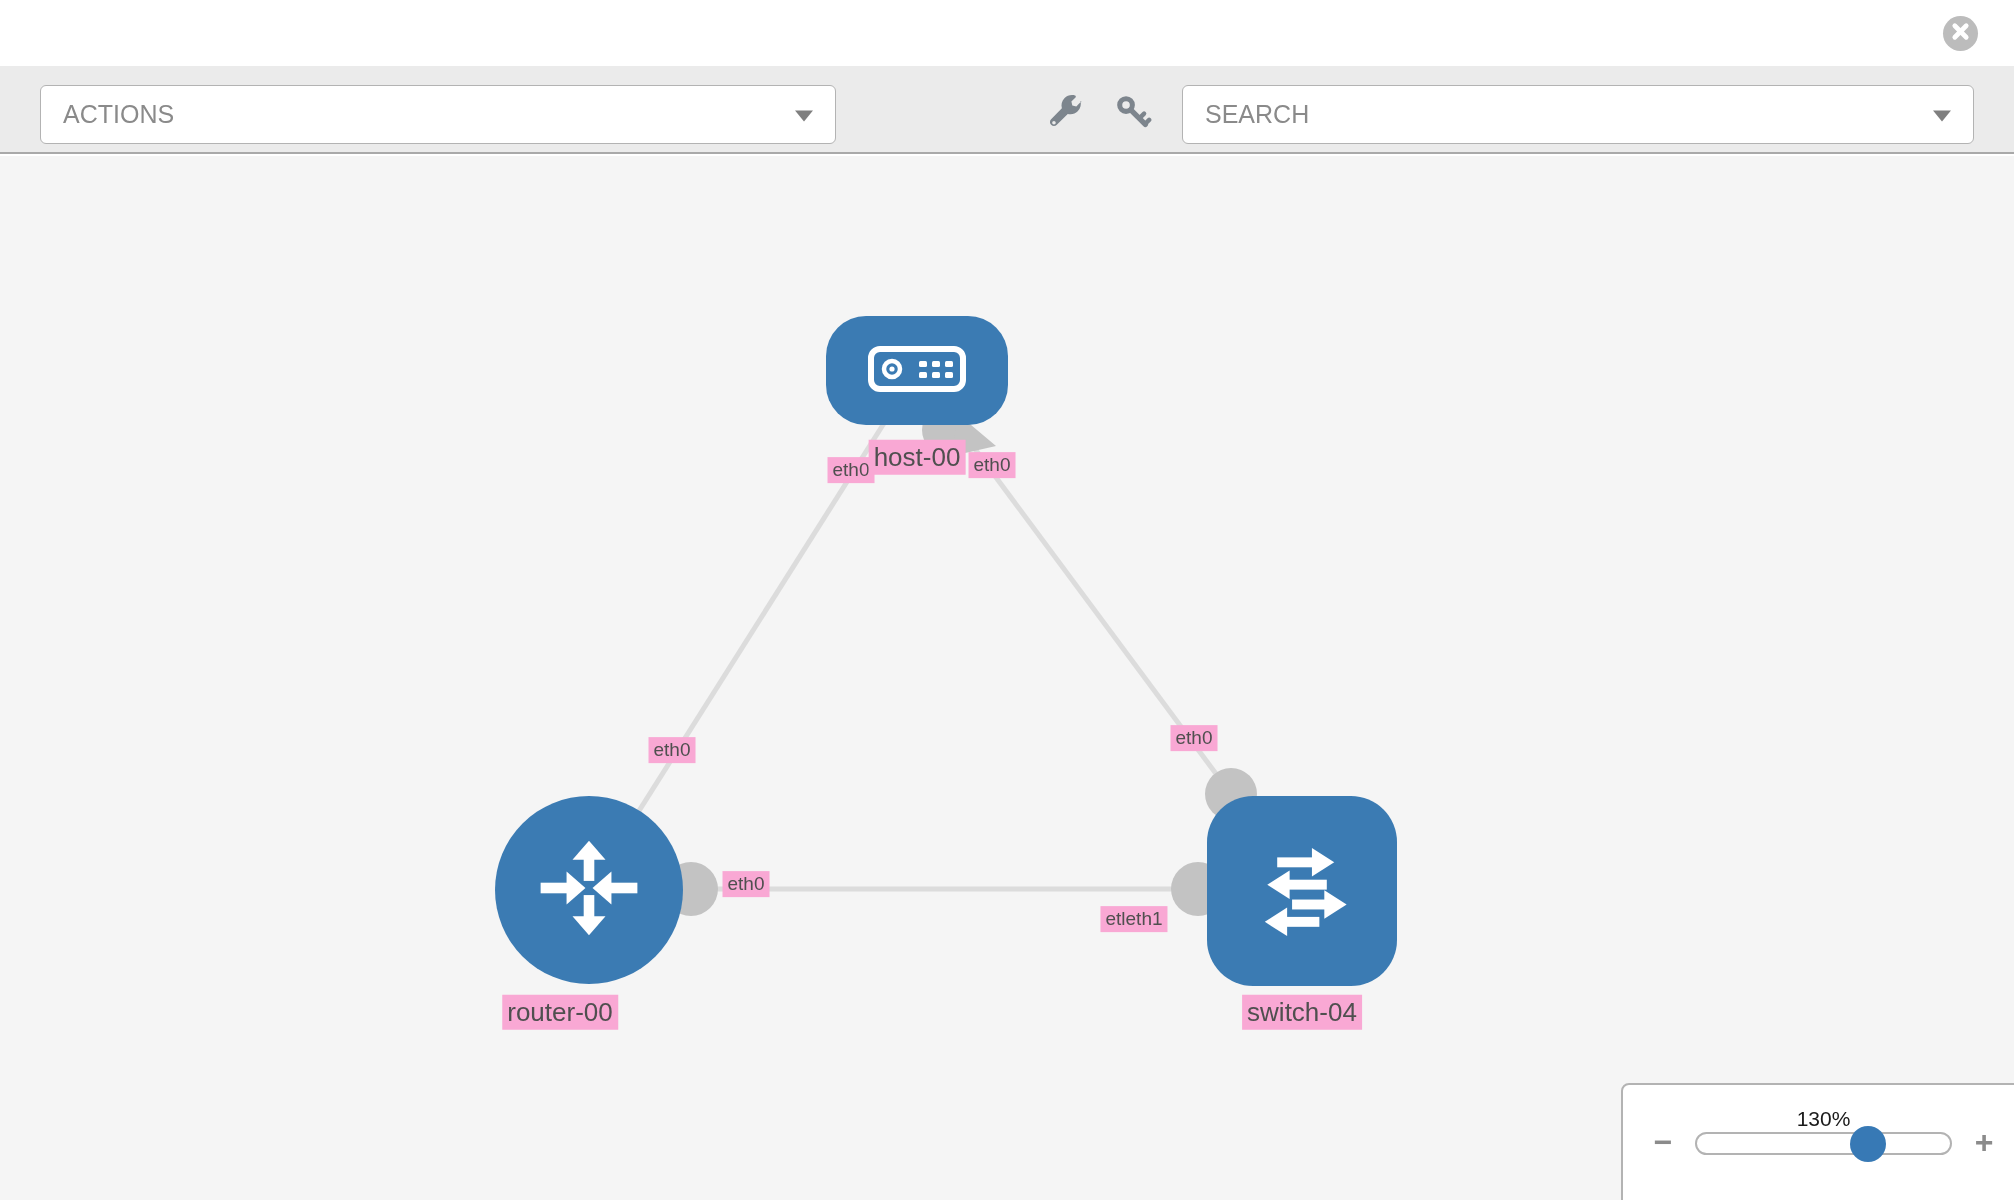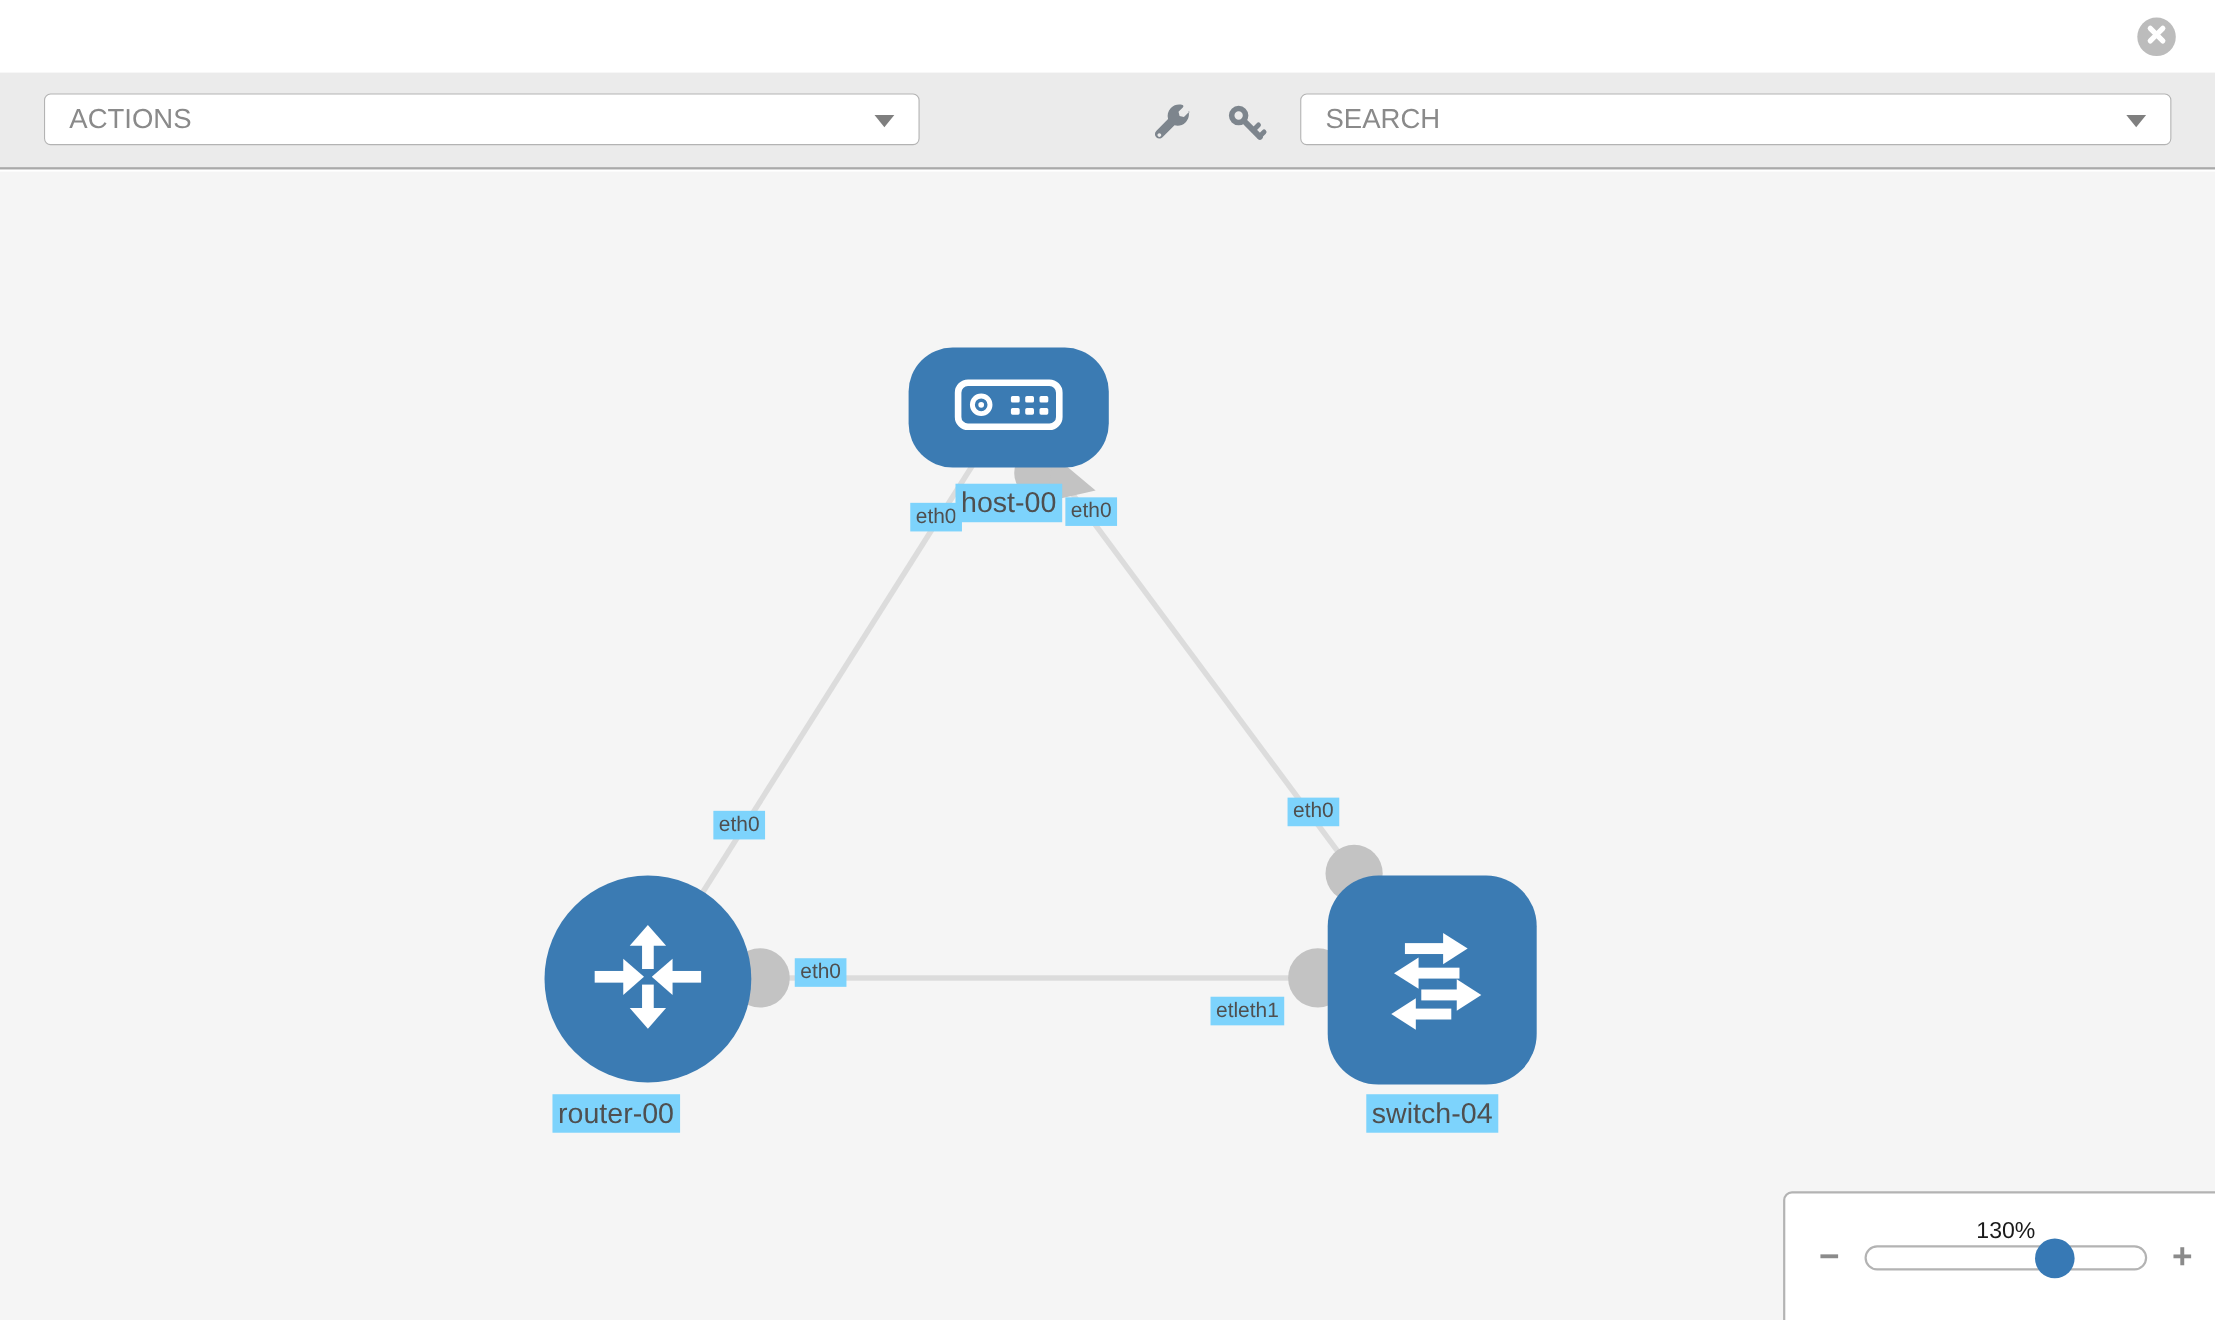--- a/index.html
+++ b/index.html
@@ -24,21 +24,21 @@
     border-radius: 50%; background: #bcbcbc;
     display: flex; align-items: center; justify-content: center; cursor: pointer;
   }
 
   
   .toolbar {
     position: absolute; top: 66px; left: 0; width: 2014px; height: 88px;
     background: #ebebeb; border-bottom: 2px solid #a9a9a9;
   }
   .select-box {
-    position: absolute; top: 19px; height: 47px;
+    position: absolute; top: 19px; height: 59px;
     background: #ffffff; border: 1px solid #b3b3b3; border-radius: 6px;
     display: flex; align-items: center; padding: 0 22px;
     color: #8a8a8a; font-size: 25px; cursor: pointer;
   }
   .select-box .caret {
     position: absolute; right: 22px; top: 50%; transform: translateY(-40%);
     width: 0; height: 0;
     border-left: 9px solid transparent; border-right: 9px solid transparent;
     border-top: 11px solid #7f7f7f;
   }
@@ -66,21 +66,21 @@
     left: 495px; top: 640px; width: 188px; height: 188px;
     background: #3b7bb3; border-radius: 50%;
   }
   .node-switch {
     left: 1207px; top: 640px; width: 190px; height: 190px;
     background: #3b7bb3; border-radius: 46px;
   }
 
   .canvas-label {
     position: absolute; transform: translate(-50%, -50%);
-    background: #7dd3fc; color: #4f4f4f; white-space: nowrap;
+    background: #f9a8d4; color: #4f4f4f; white-space: nowrap;
     padding: 1px 5px; line-height: 1.25; text-align: center;
   }
   .node-label  { font-size: 26px; }
   .iface-label { font-size: 19px; }
 
   
   .zoom-panel {
     position: absolute; left: 1621px; top: 927px; width: 420px; height: 240px;
     background: #ffffff; border: 2px solid #b3b3b3; border-radius: 8px;
   }

